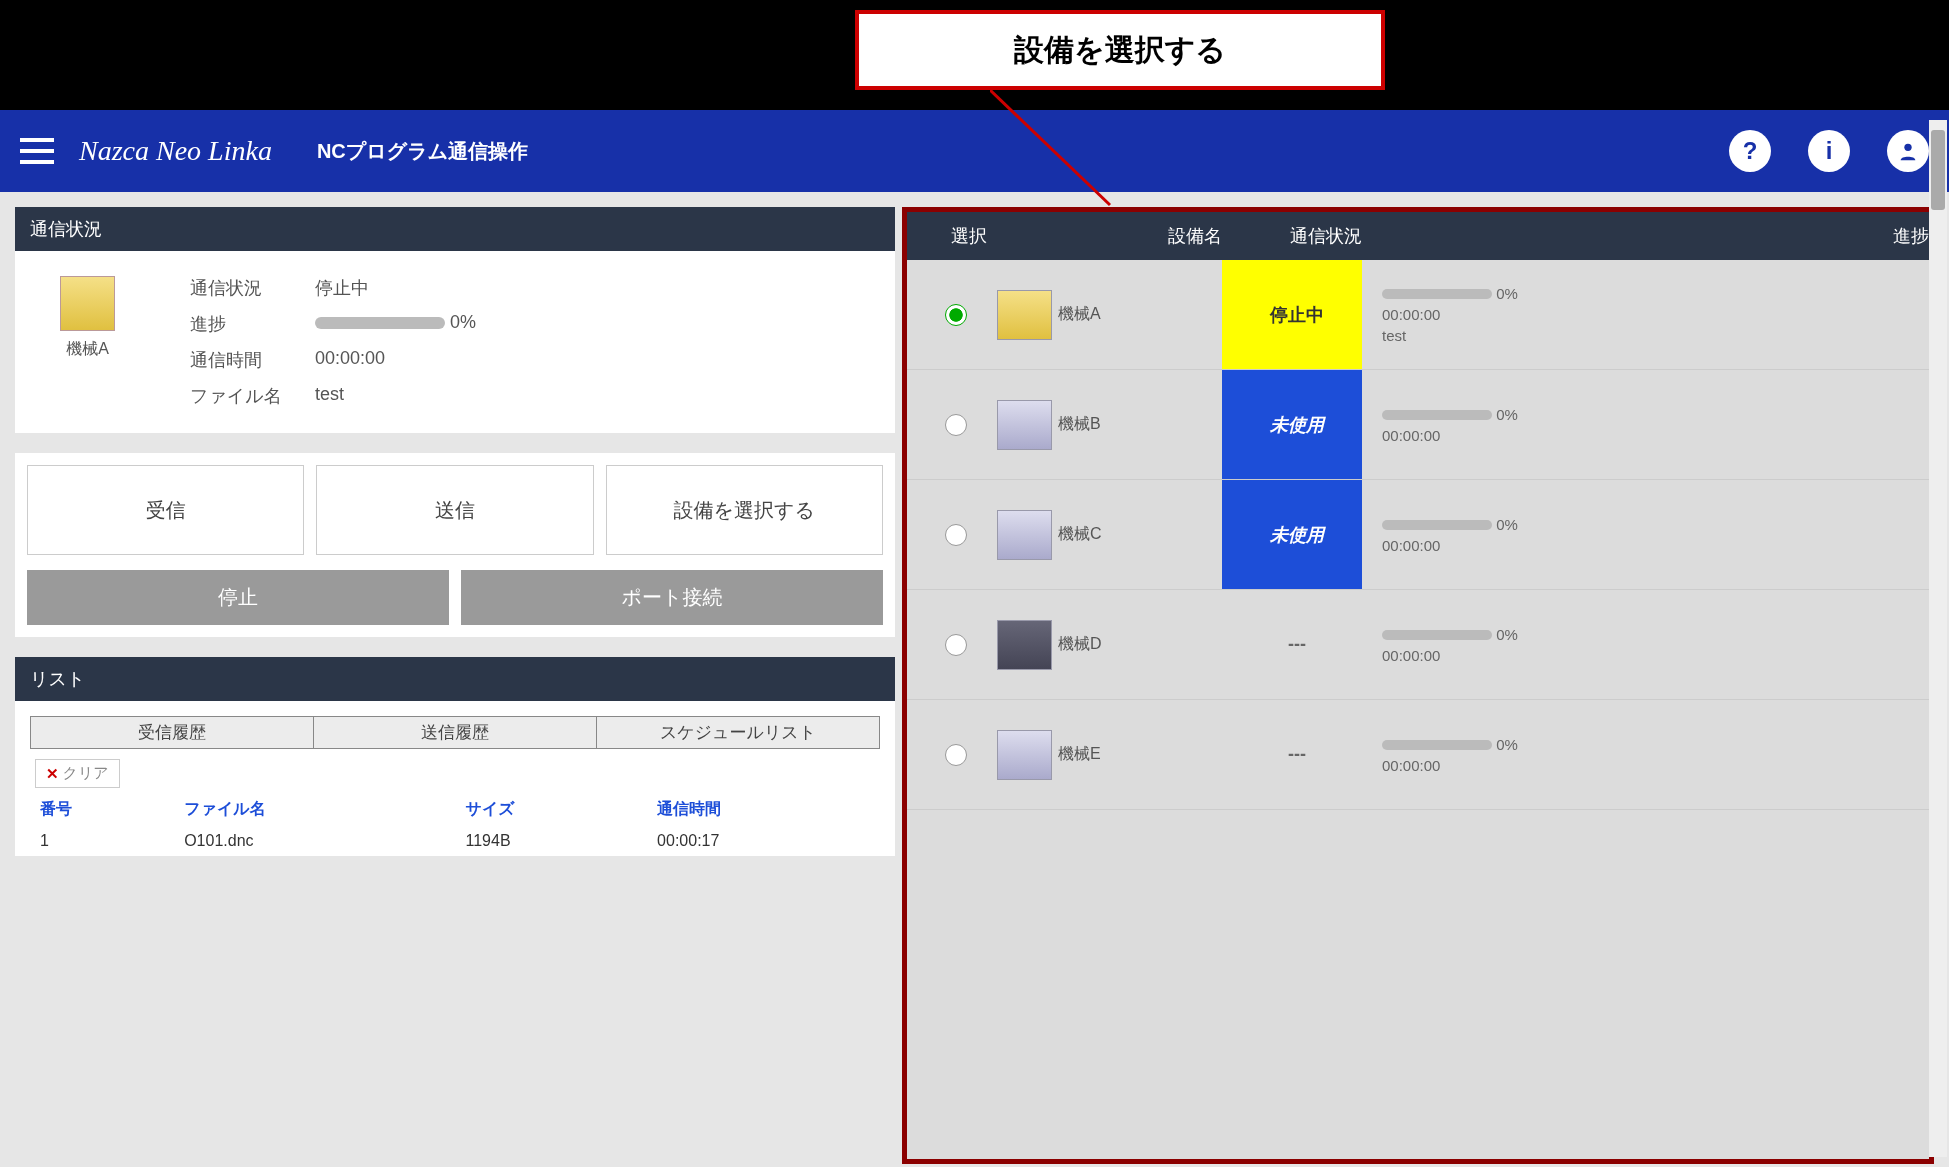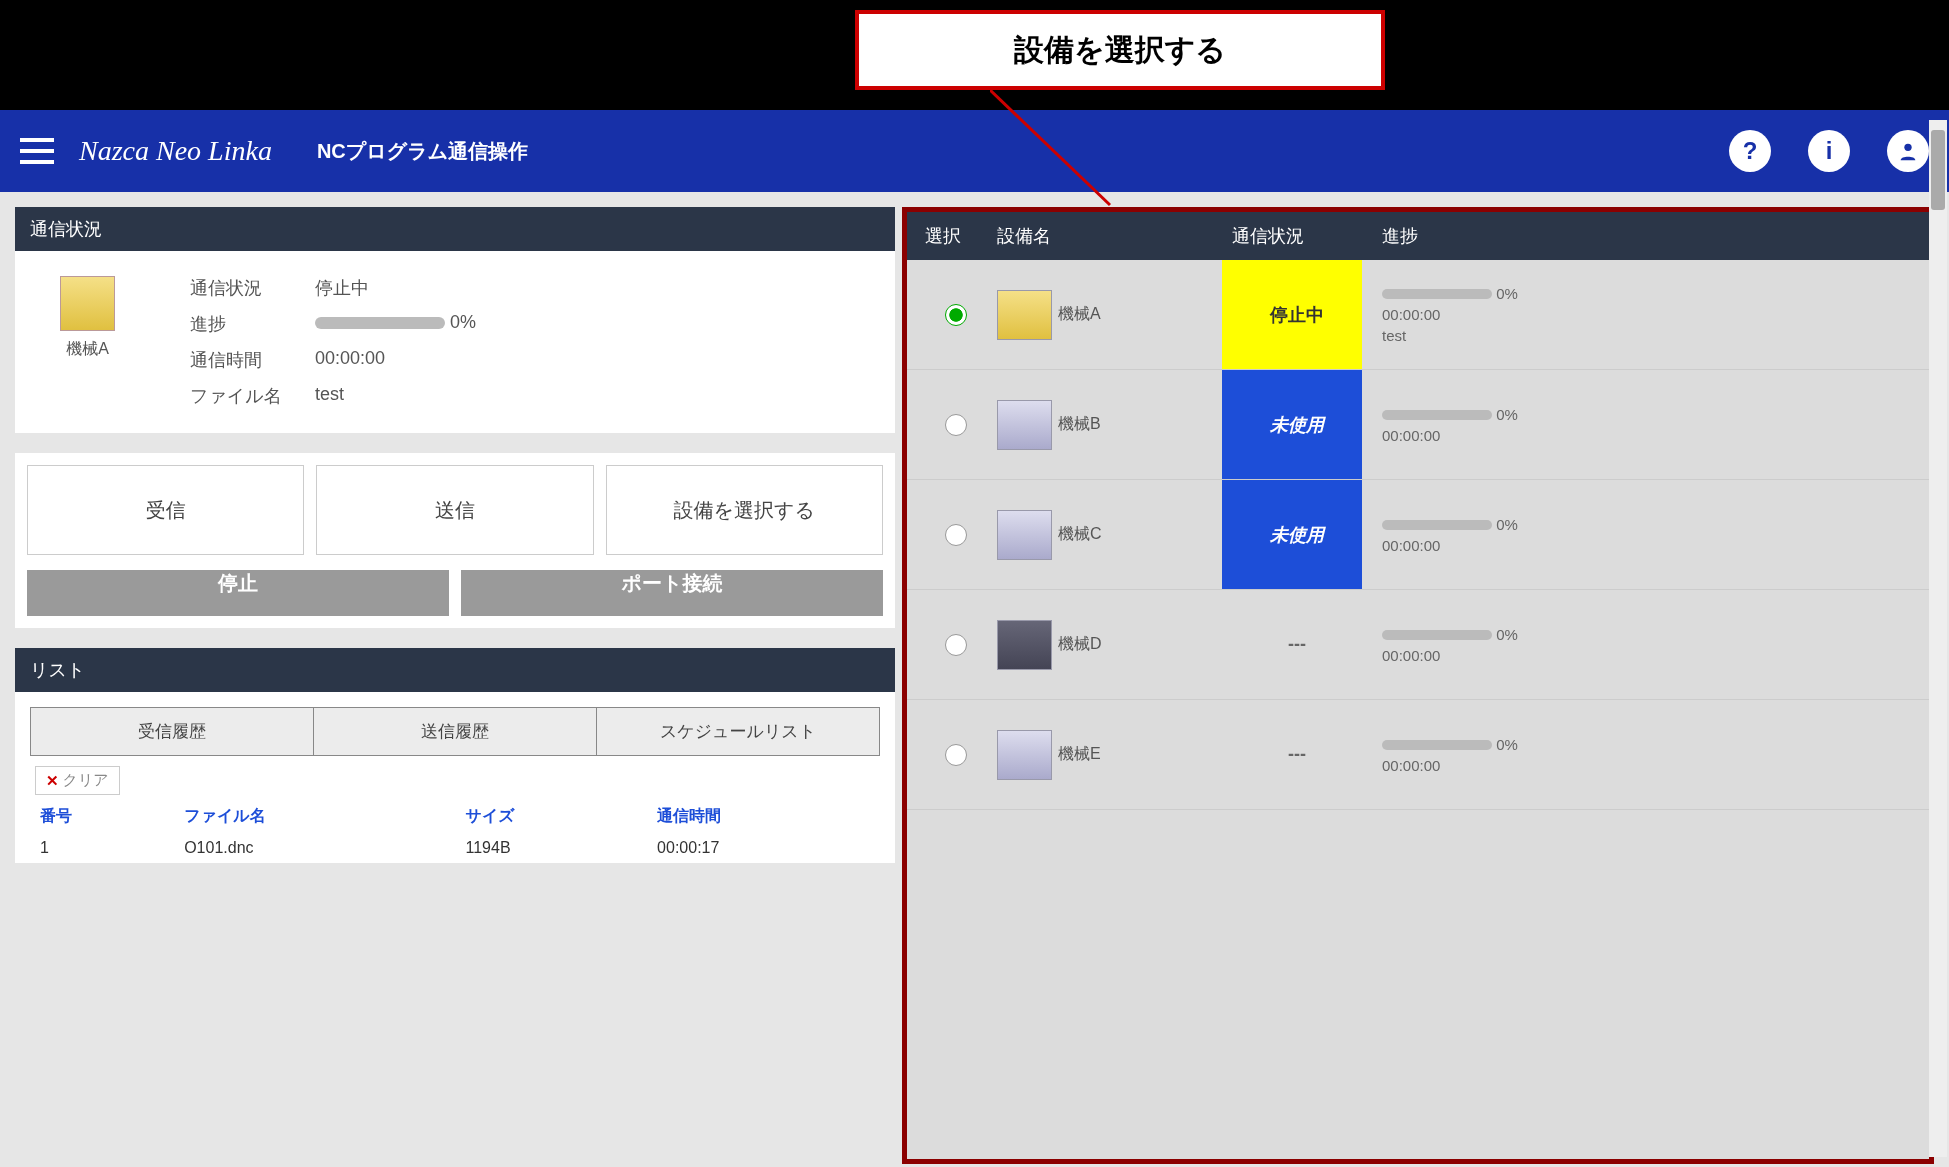--- a/index.html
+++ b/index.html
@@ -95,45 +95,45 @@
   .status-table { display: grid; grid-template-columns: 110px 1fr; row-gap: 12px; column-gap: 15px; font-size: 18px; color: #555; }
   .prog-bar { display: inline-block; width: 130px; height: 12px; background: #bbb; border-radius: 6px; vertical-align: middle; }
   .ops-body { padding: 12px; }
   .ops-row1 { display: flex; gap: 12px; margin-bottom: 15px; }
   .op-btn-white {
     flex: 1; height: 90px; border: 1px solid #ccc; background: #fff;
     display: flex; align-items: center; justify-content: center; font-size: 20px; color: #444;
   }
   .ops-row2 { display: flex; gap: 12px; }
   .op-btn-grey {
-    flex: 1; height: 46px; background: #9a9a9a; color: #fff;
-    display: flex; justify-content: center; font-size: 20px; font-weight: bold;
+    flex: 1; height: 55px; background: #9a9a9a; color: #fff;
+    display: flex; align-items: center; justify-content: center; font-size: 20px; font-weight: normal;
   }
   .list-panel { background: #fff; }
   .tabset { display: flex; margin: 15px 15px 0 15px; }
   .tab {
-    flex: 1; text-align: center; padding: 12px;
+    flex: 1; text-align: center; padding: 4px;
     border: 1px solid #888; background: #ececec; font-size: 17px; color: #444;
   }
   .tab + .tab { border-left: none; }
   .clear-btn {
     margin: 10px 0 5px 20px; display: inline-flex; align-items: center; gap: 4px;
     border: 1px solid #ccc; padding: 4px 10px; font-size: 15px; color: #888;
   }
   .clear-btn .x { color: #c00; font-weight: bold; }
   .file-table { width: calc(100% - 30px); margin: 0 15px; border-collapse: collapse; font-size: 16px; }
   .file-table th { text-align: left; color: #1d4ed8; padding: 6px 10px; }
   .file-table td { padding: 6px 10px; }
   .equip-wrap {
     position: absolute; inset: 0;
     border: 5px solid #8b0000;
     background: #dcdcdc;
   }
   .equip-headrow {
-    display: flex; background: #2b3648; color: #fff; height: 48px; align-items: center;
+    display: flex; background: #2b3648; color: #fff; height: 48px; align-items: center; text-align: right;
   }
   .col-sel { width: 80px; padding-left: 18px; }
   .col-name { width: 235px; padding-left: 10px; }
   .col-status { width: 140px; padding-left: 10px; }
   .col-prog { flex: 1; padding-left: 20px; }
   .equip-rows { }
   .equip-row { display: flex; align-items: stretch; height: 110px; border-bottom: 1px solid #ccc; }
   .equip-row .col-sel { display: flex; align-items: center; justify-content: center; }
   .radio {
     width: 22px; height: 22px; border-radius: 50%; background: #fff;

